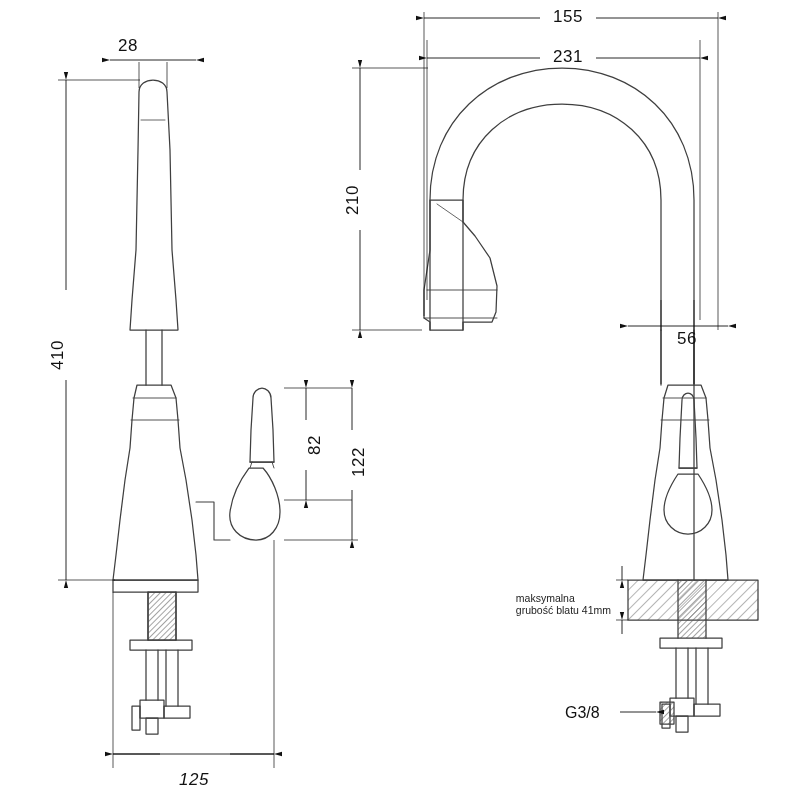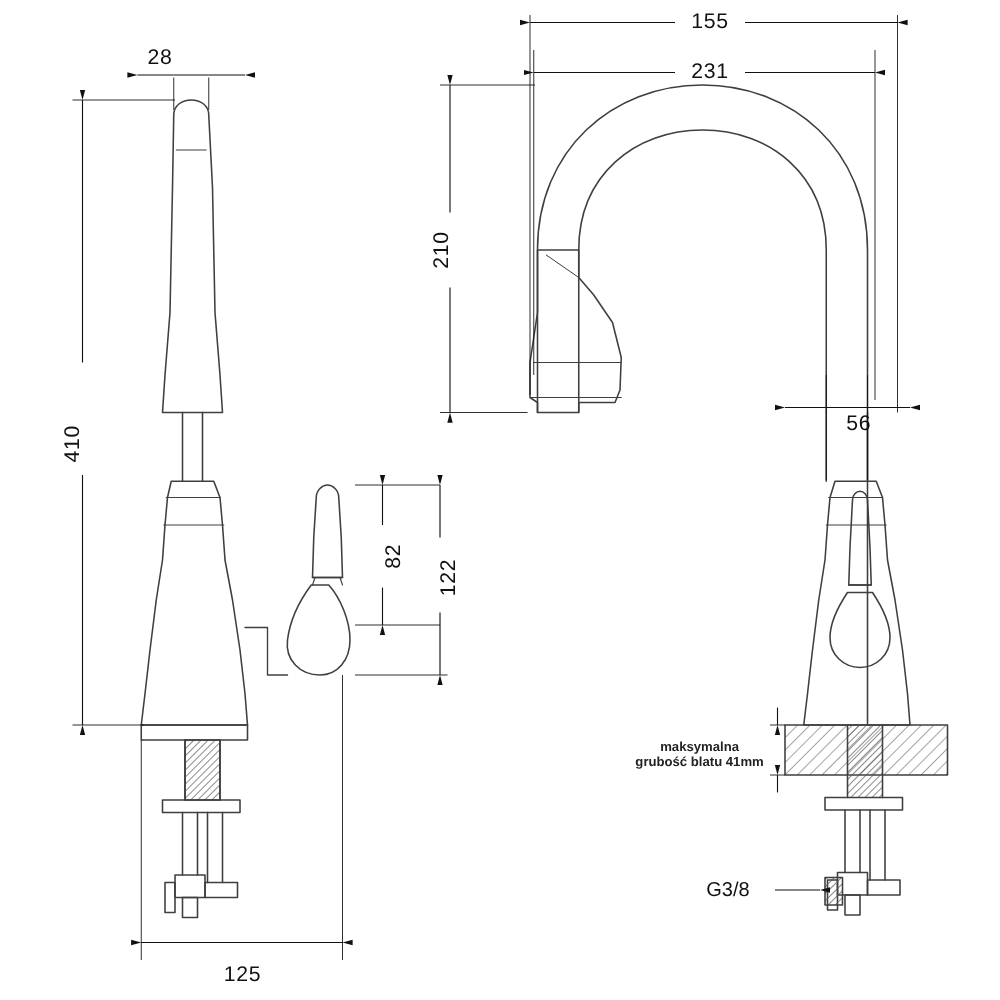--- a/index.html
+++ b/index.html
@@ -34,23 +34,22 @@
   }
   .dim-label.vert {
     transform-origin: 0 0;
   }
   .note-label {
     position: absolute;
     font-family: "Liberation Sans", sans-serif;
     font-size: 10.5px;
     color: #222222;
     line-height: 12px;
-    text-align: center;
+    text-align: left;
     white-space: nowrap;
-    font-weight: bold;
   }
   .thread-label {
     position: absolute;
     font-family: "Liberation Sans", sans-serif;
     font-size: 16px;
     color: #111111;
     white-space: nowrap;
   }
 </style>
 </head>
@@ -287,21 +286,21 @@
       <line x1="622" y1="620" x2="622" y2="634" marker-start="url(#arrowStart)"></line>
 
       <line x1="620" y1="712" x2="656" y2="712" marker-end="url(#arrowEnd)"></line>
     </g>
   </svg>
 
   <div class="dim-label" style="left:128px; top:46px; transform:translate(-50%,-50%);">28</div>
 
   <div class="dim-label vert" style="left:58px; top:355px; transform:rotate(-90deg) translate(-50%,-50%);">410</div>
 
-  <div class="dim-label" style="left:194px; top:780px; transform:translate(-50%,-50%);">125</div>
+  <div class="dim-label" style="left:194px; top:780px; transform:translate(-50%,-50%);font-style:italic;">125</div>
 
   <div class="dim-label vert" style="left:315px; top:445px; transform:rotate(-90deg) translate(-50%,-50%);">82</div>
 
   <div class="dim-label vert" style="left:359px; top:462px; transform:rotate(-90deg) translate(-50%,-50%);">122</div>
 
   <div class="dim-label" style="left:568px; top:17px; transform:translate(-50%,-50%);">155</div>
 
   <div class="dim-label" style="left:568px; top:57px; transform:translate(-50%,-50%);">231</div>
 
   <div class="dim-label vert" style="left:353px; top:200px; transform:rotate(-90deg) translate(-50%,-50%);">210</div>

